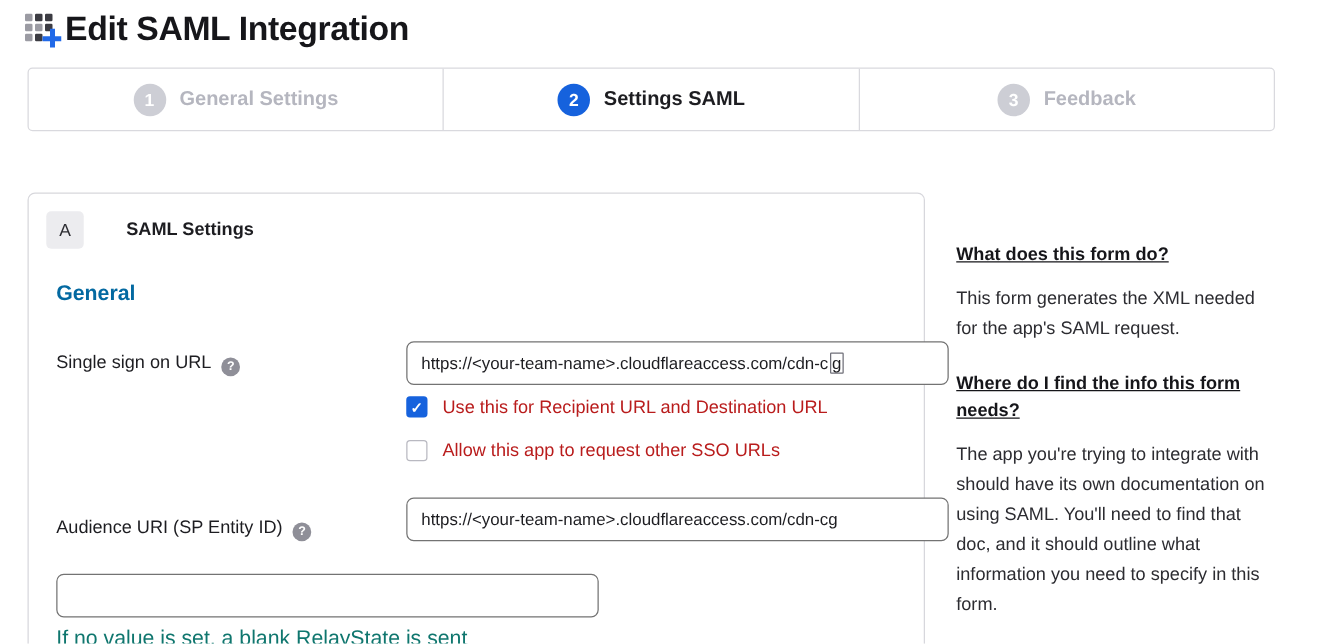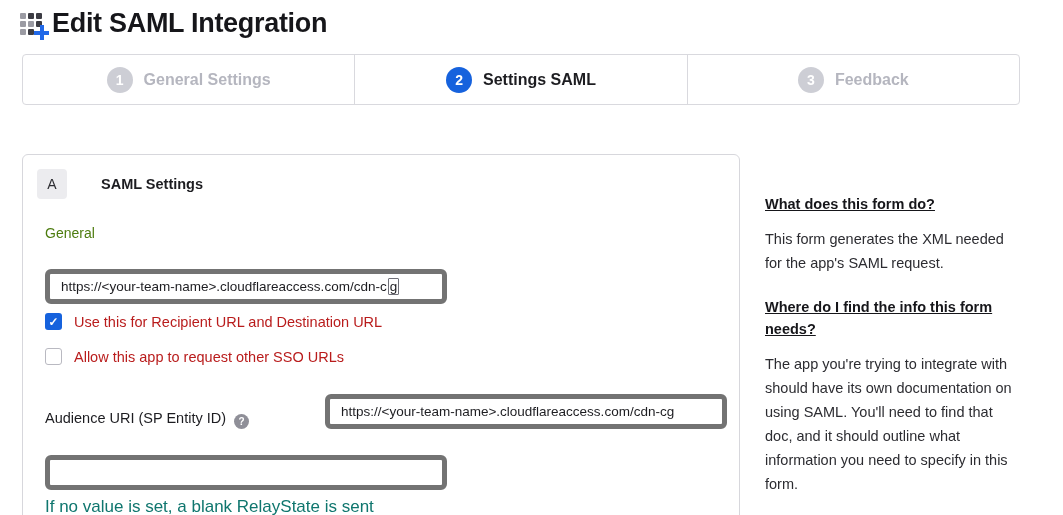--- a/index.html
+++ b/index.html
@@ -1,21 +1,21 @@
 <!DOCTYPE html>
 <html><head>
 <meta charset="utf-8">
 <style>
   * { margin:0; padding:0; box-sizing:border-box; }
   html,body { background:#ffffff; }
   body { font-family:"Liberation Sans", sans-serif; color:#1d1d21; }
   .page { position:relative; width:1063px; height:515px; overflow:hidden; background:#fff; }
 
   
-  .header { display:flex; align-items:center; gap:5px; padding:8px 0 0 20px; }
+  .header { display:flex; gap:5px; padding:8px 0 0 20px; }
   .app-icon { position:relative; width:27px; height:27px; flex:0 0 auto; }
   .app-icon .grid { position:absolute; top:3px; left:0; display:grid;
       grid-template-columns:repeat(3,6px); grid-template-rows:repeat(3,6px); gap:2px; }
   .app-icon .sq { width:6px; height:6px; border-radius:1px; }
   .sq.dark { background:#3c3c43; }
   .sq.lite { background:#9b9ba3; }
   .sq.blank { background:transparent; }
   .app-icon .plus { position:absolute; right:-2px; bottom:-3px; width:15px; height:15px; }
   .app-icon .plus:before { content:""; position:absolute; left:0; top:5.5px; width:15px; height:4px; background:#2169e8; }
   .app-icon .plus:after  { content:""; position:absolute; left:5.5px; top:0; width:4px; height:15px; background:#2169e8; }
@@ -37,32 +37,32 @@
   
   .content { display:flex; align-items:flex-start; }
   .card { margin:49px 0 0 22px; width:718px; border:1px solid #d7d7dc; border-radius:6px;
       background:#fff; padding:14px 14px 60px 14px; min-height:420px; }
 
   .card-header { display:flex; align-items:center; }
   .section-badge { width:30px; height:30px; background:#ececef; border-radius:4px;
       display:flex; align-items:center; justify-content:center; font-size:14px; color:#2e2e33; }
   .section-title { margin-left:34px; font-size:14.5px; font-weight:700; color:#1d1d21; }
 
-  .group-heading { margin:26px 0 0 8px; font-size:14px; font-weight:400; color:#4d7c0f; }
+  .group-heading { margin:26px 0 0 8px; font-size:17px; font-weight:700; color:#0369a1; }
 
   .form { padding-left:8px; }
   .form-row { display:flex; align-items:flex-start; margin-top:28px; }
   .row-audience { margin-top:29px;align-items:flex-end; }
   .row-relay { margin-top:26px; }
   .form-label { width:280px; padding-top:8px; font-size:14.5px; color:#1d1d21; line-height:19px; }
   .help-icon { display:inline-flex; align-items:center; justify-content:center; width:15px; height:15px;
       border-radius:50%; background:#8f8f98; color:#fff; font-size:10px; font-weight:700;
       margin-left:8px; vertical-align:-2px; cursor:pointer; }
   .field-col { width:392px; }
-  .text-input { width:402px; height:35px; border:5px solid #737373; border-radius:6px; background:#fff;
+  .text-input { width:434px; height:35px; border:1px solid #737373; border-radius:6px; background:#fff;
       font-size:13.5px; color:#1d1d21; display:flex; align-items:center; padding:0 1px 0 11px;
       white-space:nowrap; overflow:hidden; cursor:text; }
   .cursor-char { display:inline-block; border:1px solid #6f6f78; border-radius:1px;
       padding:0 1px; margin-left:1px; line-height:15px; }
   .helper-text { margin-top:7px; font-size:17px; color:#0f766e; }
 
   .checkbox-row { display:flex; align-items:center; gap:12px; margin-top:9px; }
   .checkbox-row + .checkbox-row { margin-top:18px; }
   .checkbox { width:17px; height:17px; border-radius:3px; display:flex; align-items:center;
       justify-content:center; cursor:pointer; flex:0 0 auto; }
@@ -121,20 +121,23 @@
       <div class="card-header">
         <span class="section-badge">A</span>
         <span class="section-title">SAML Settings</span>
       </div>
 
       <div class="group-heading">General</div>
 
       <div class="form">
 
         <div class="form-row">
+          <div class="form-label">
+            <span>Single sign on URL</span><span class="help-icon">?</span>
+          </div>
           <div class="field-col">
             <div class="text-input">
               <span>https://&lt;your-team-name&gt;.cloudflareaccess.com/cdn-c</span>
                 <span class="cursor-char">g</span>
             </div>
             <div class="checkbox-row">
               <span class="checkbox checked">
                 <span class="tick">✓</span>
               </span>
               <span class="checkbox-label">Use this for Recipient URL and Destination URL</span>

